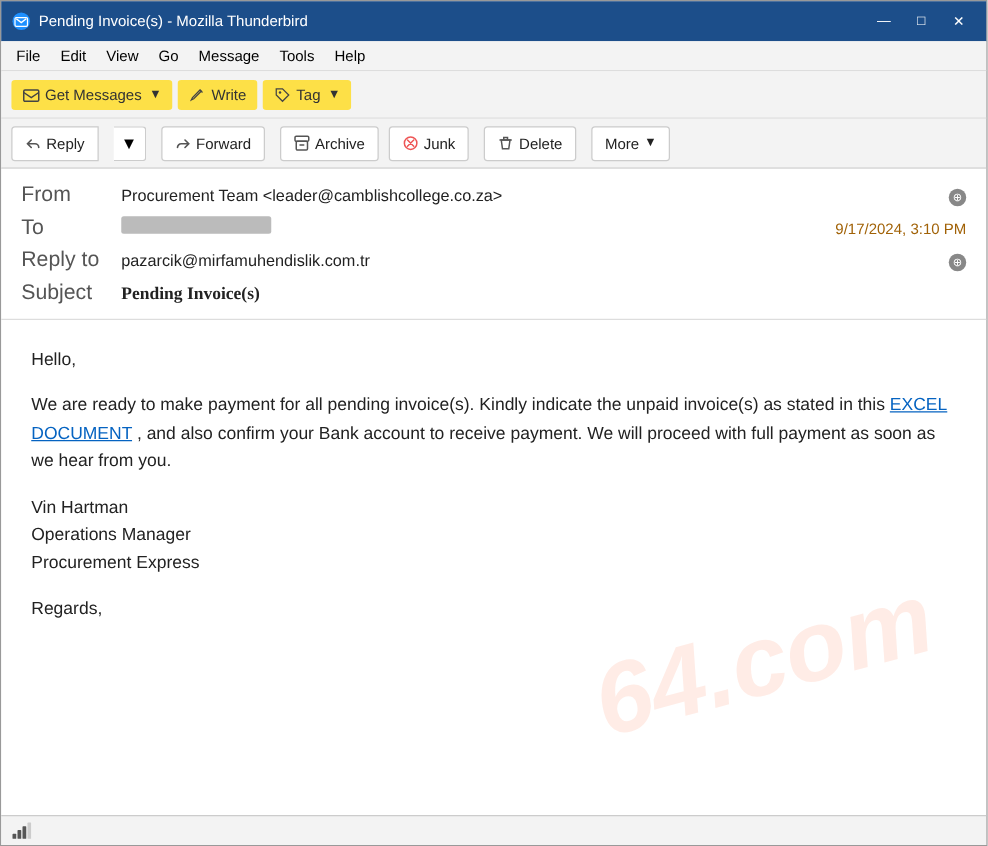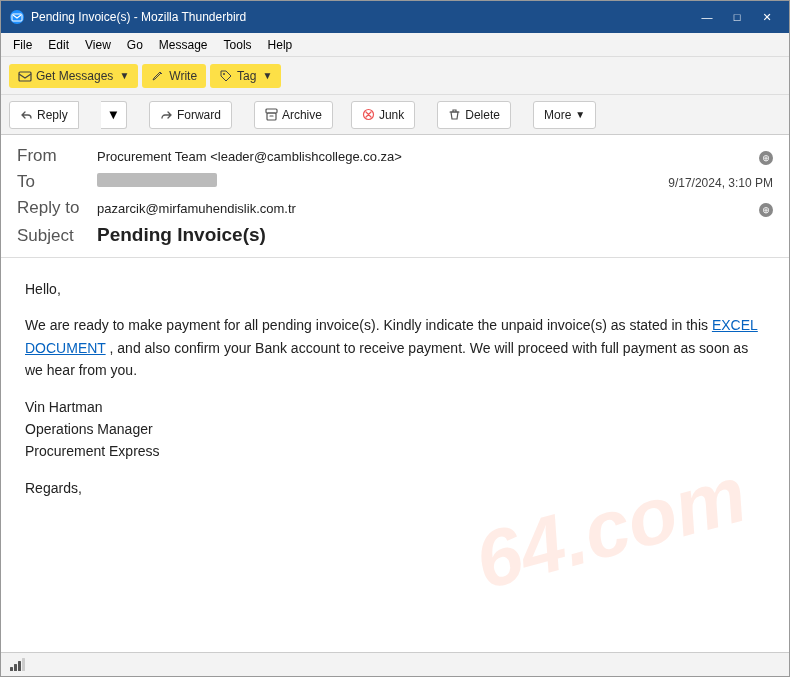--- a/index.html
+++ b/index.html
@@ -104,21 +104,21 @@
     .toolbar-btn svg { width: 14px; height: 14px; }
 
     
     .action-bar {
       background: #f3f3f3;
       display: flex;
       align-items: center;
       padding: 4px 8px;
       height: 40px;
       border-bottom: 1px solid #ccc;
-      gap: 18px;
+      gap: 8px;
       flex-shrink: 0;
     }
     .action-btn {
       display: flex;
       align-items: center;
       gap: 4px;
       padding: 4px 10px;
       background: white;
       border: 1px solid #ccc;
       border-radius: 3px;
@@ -163,27 +163,28 @@
       color: #555;
       width: 80px;
       flex-shrink: 0;
       font-size: 17px;
     }
     .header-value {
       color: #222;
       flex: 1;
     }
     .header-date {
-      color: #404040;
+      color: #a16207;
       font-size: 12px;
       margin-left: auto;
     }
     .subject-row .header-value {
       font-weight: bold;
-      font-size: 19px;
+      font-size: 14px;
+      font-family: Liberation Serif, serif;
     }
     .privacy-icon {
       display: inline-block;
       width: 14px;
       height: 14px;
       background: #888;
       border-radius: 50%;
       color: white;
       font-size: 9px;
       text-align: center;

